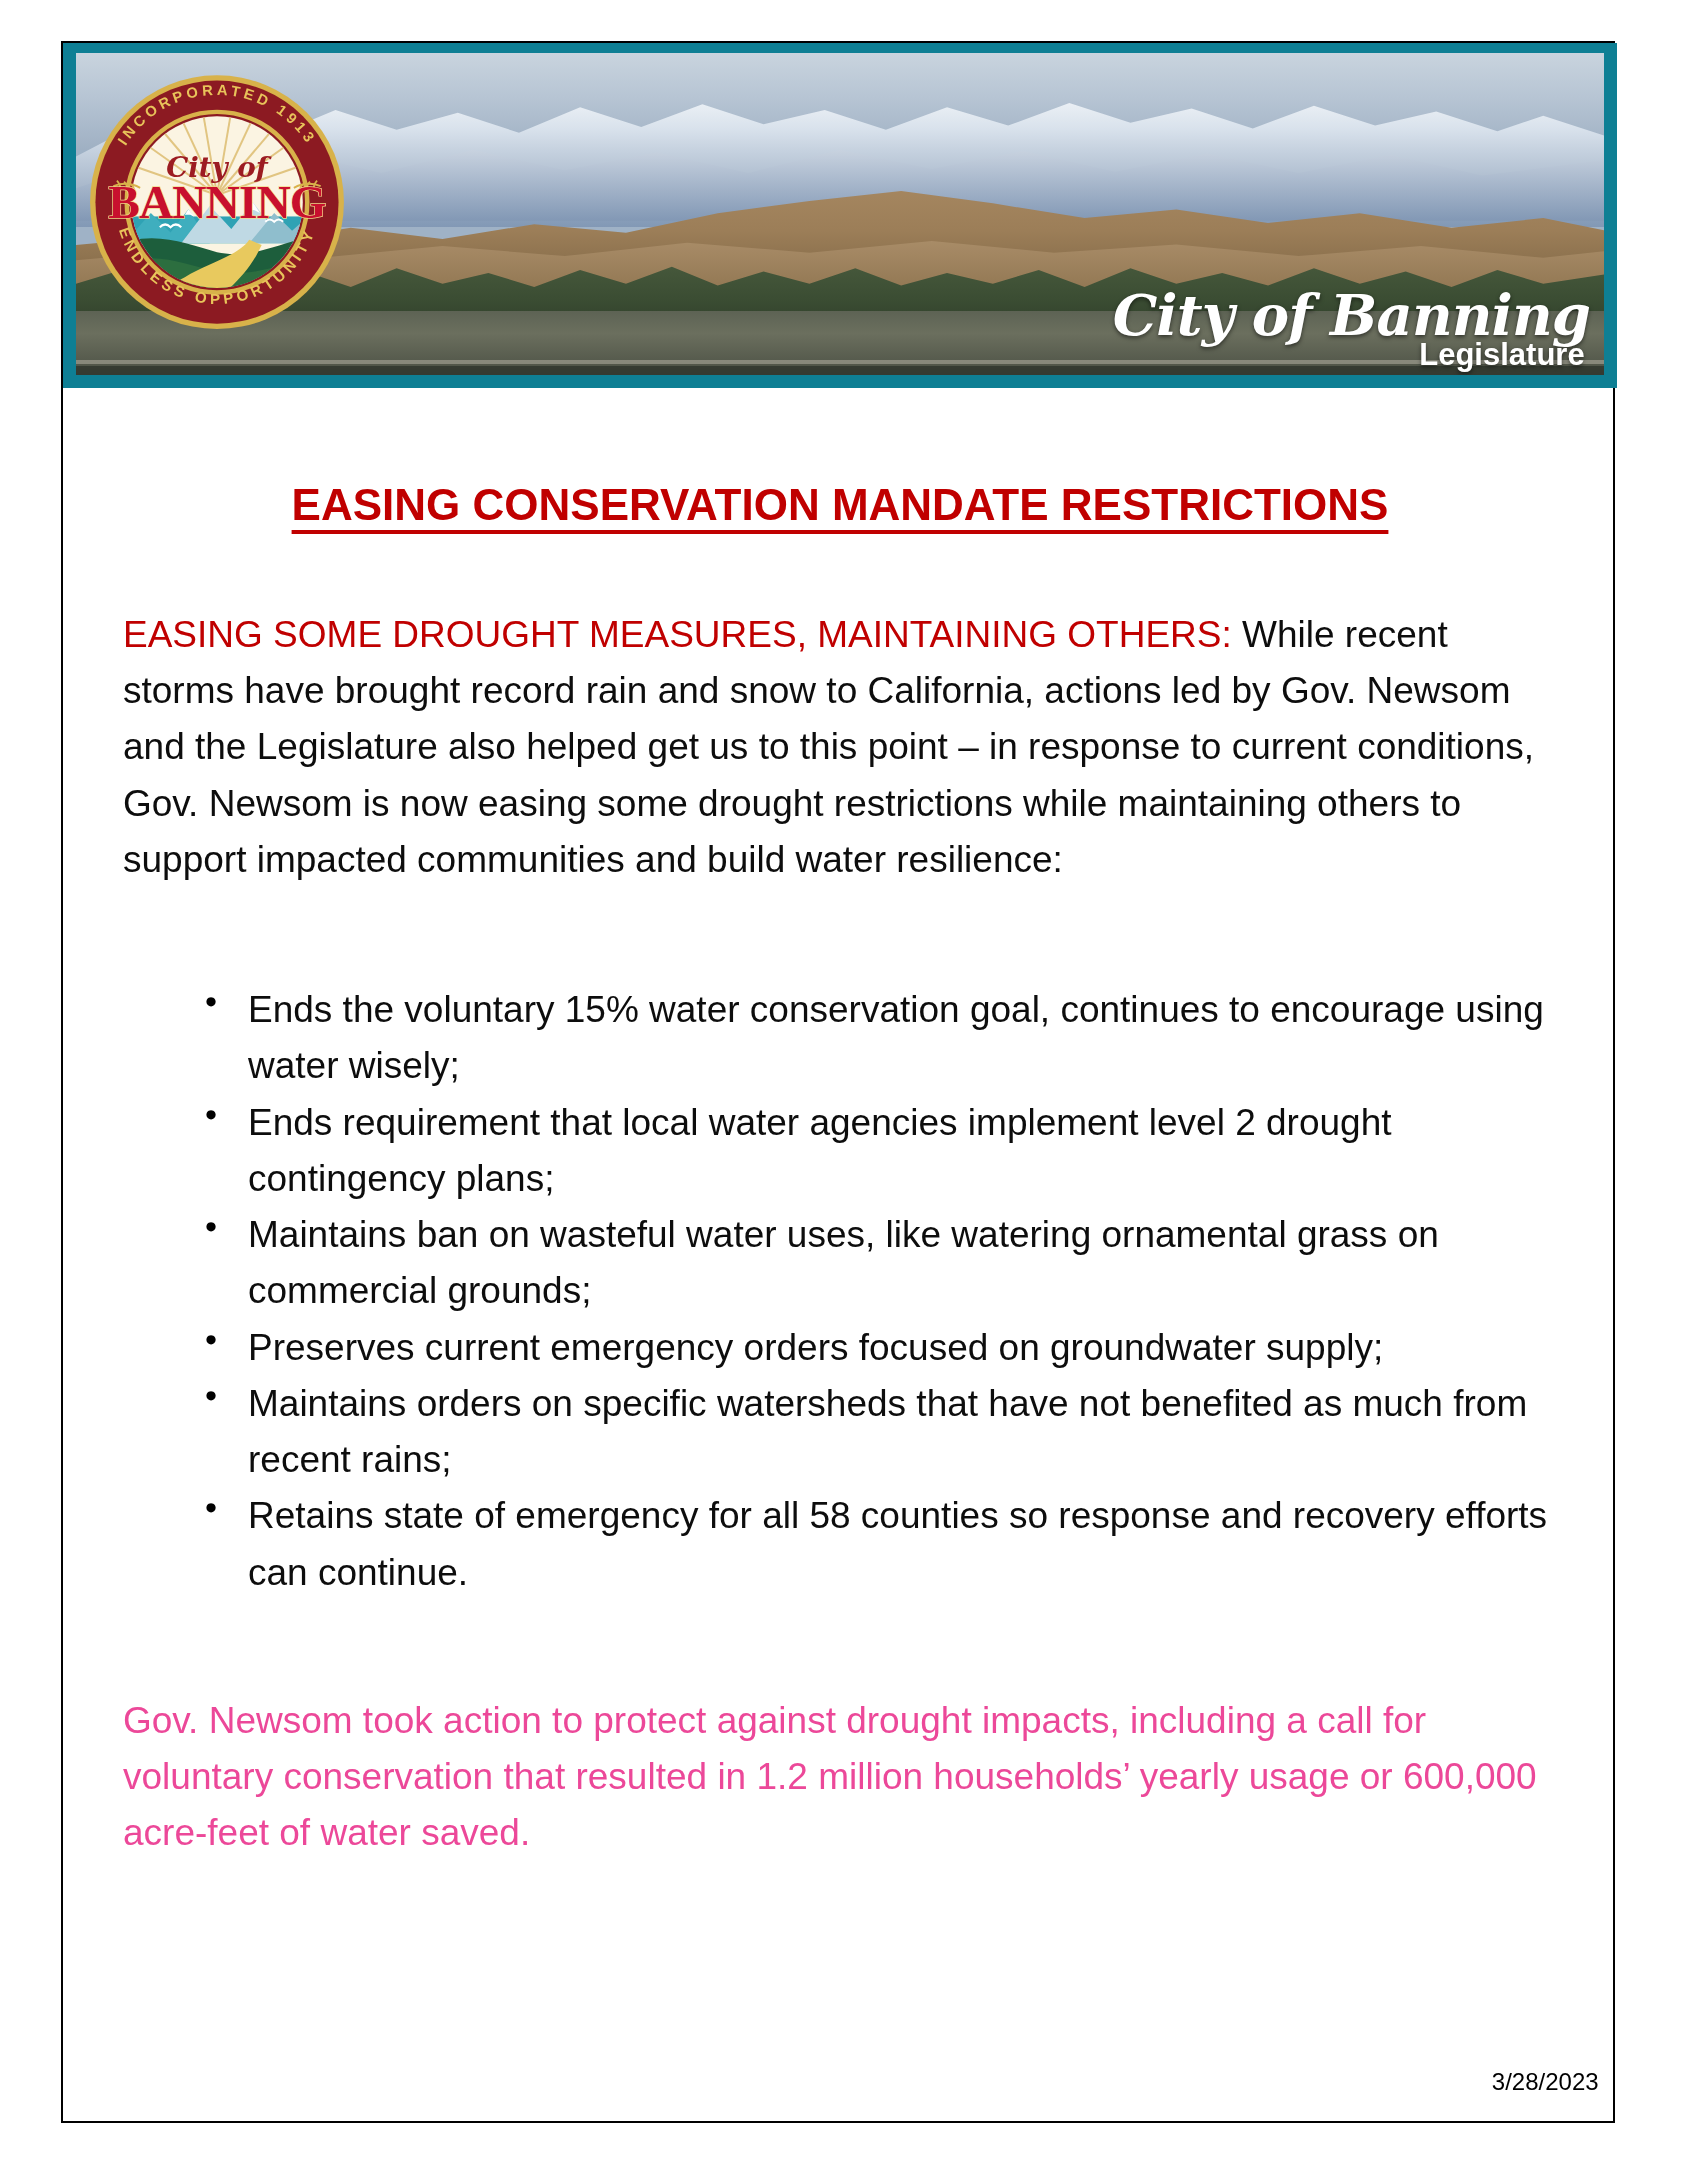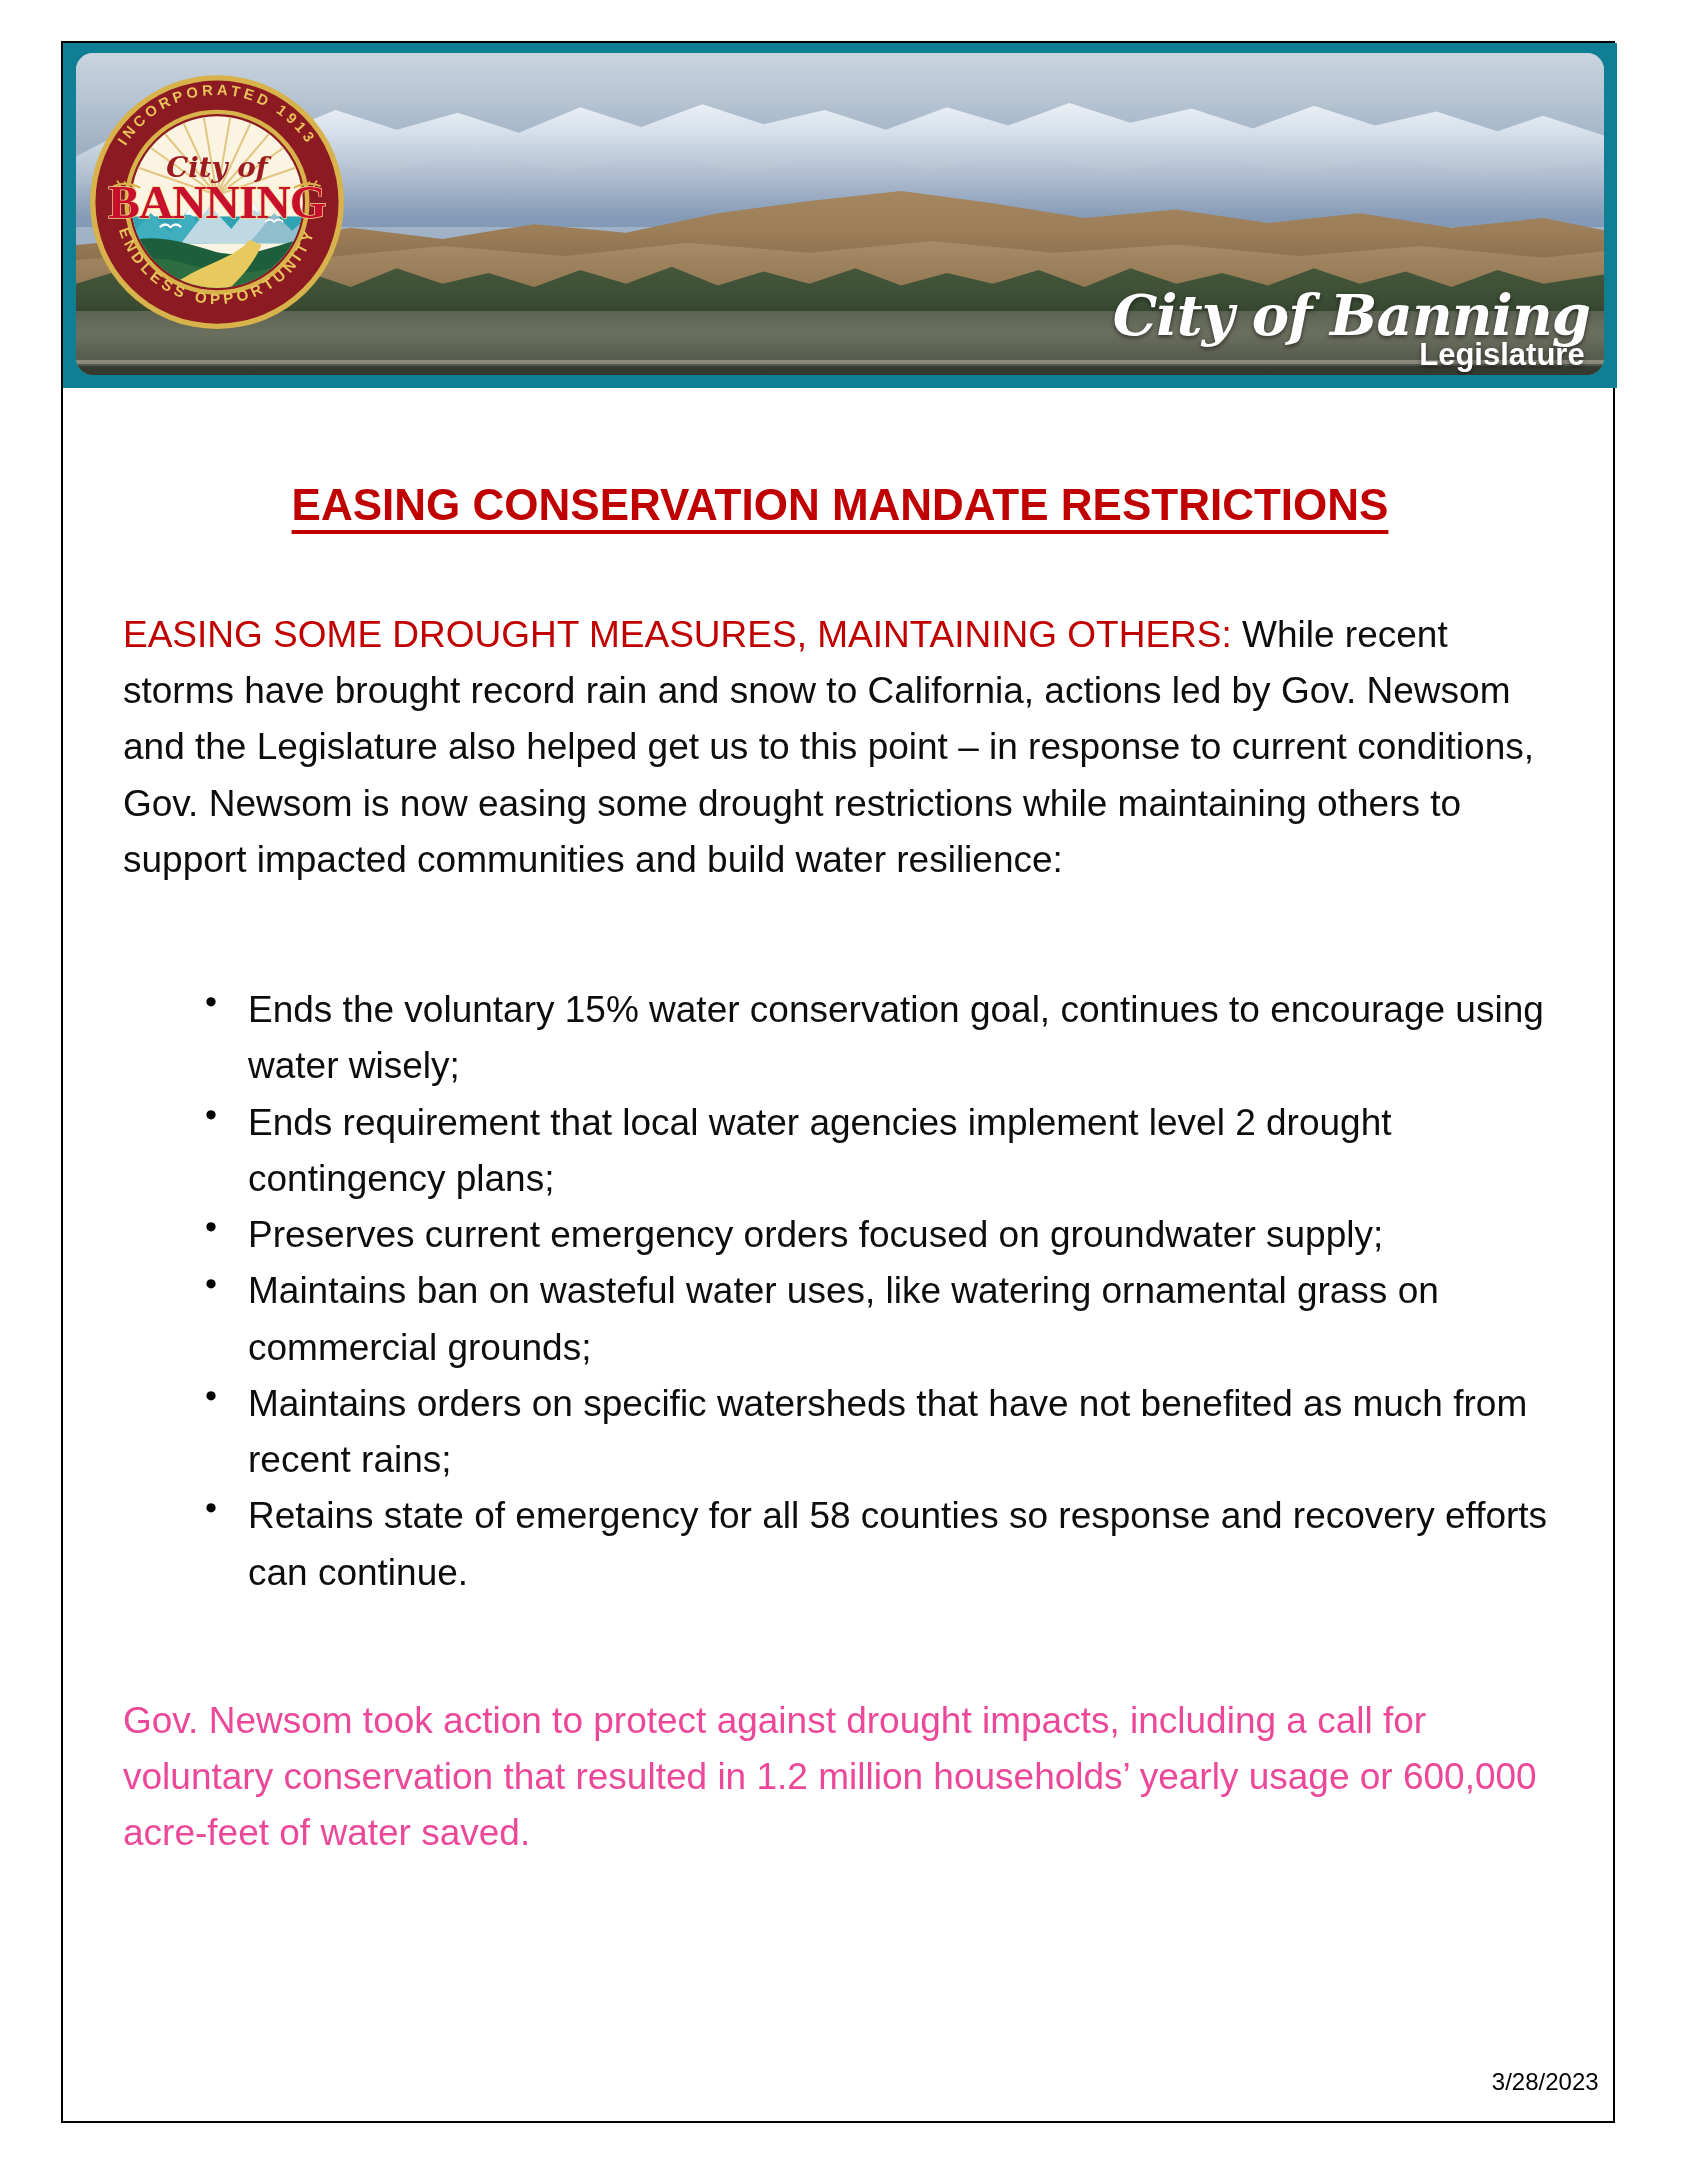--- a/index.html
+++ b/index.html
@@ -37,21 +37,20 @@
     box-sizing: border-box;
     padding: 10px 12.6px 12.6px 12.6px;
     overflow: hidden;
   }
   .banner-photo {
     position: relative;
     width: 100%;
     height: 100%;
     overflow: hidden;
     background: #9fb2c6;
-    border-radius: 17px;
   }
   
   .ph-sky {
     position: absolute; left:0; top:0; width:100%; height:30%;
     background: linear-gradient(to bottom, #c9d4de 0%, #b7c5d4 45%, #9fb0c3 100%);
   }
   
   .ph-snow {
     position: absolute; left:0; top:8%; width:100%; height:44%;
     background:
@@ -315,22 +314,22 @@
 
     <h1 class="doc-title">EASING CONSERVATION MANDATE RESTRICTIONS</h1>
 
     <p class="intro">
       <span class="lead">EASING SOME DROUGHT MEASURES, MAINTAINING OTHERS:</span><span> While recent storms have brought record rain and snow to California, actions led by Gov. Newsom and the Legislature also helped get us to this point – in response to current conditions, Gov. Newsom is now easing some drought restrictions while maintaining others to support impacted communities and build water resilience:</span>
     </p>
 
     <ul class="bullets">
       <li>Ends the voluntary 15% water conservation goal, continues to encourage using water wisely;</li>
       <li>Ends requirement that local water agencies implement level 2 drought contingency plans;</li>
+      <li>Maintains ban on wasteful water uses, like watering ornamental grass on commercial grounds;</li>
       <li>Preserves current emergency orders focused on groundwater supply;</li>
-      <li>Maintains ban on wasteful water uses, like watering ornamental grass on commercial grounds;</li>
       <li>Maintains orders on specific watersheds that have not benefited as much from recent rains;</li>
       <li>Retains state of emergency for all 58 counties so response and recovery efforts can continue.</li>
     </ul>
 
     <p class="outro">Gov. Newsom took action to protect against drought impacts, including a call for voluntary conservation that resulted in 1.2 million households’ yearly usage or 600,000 acre-feet of water saved.</p>
   </div>
 
   <div class="doc-footer">3/28/2023</div>
 </div>
 

